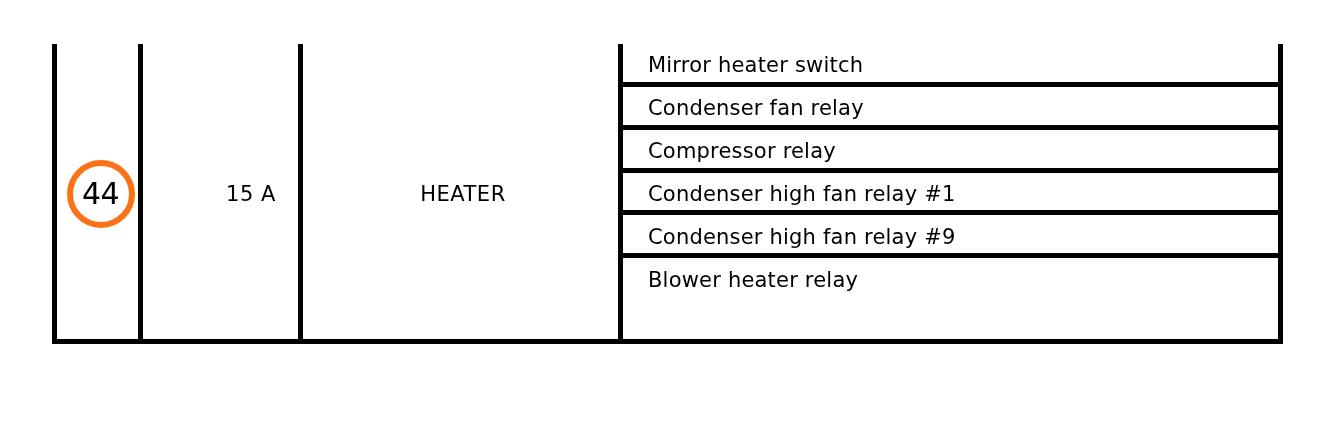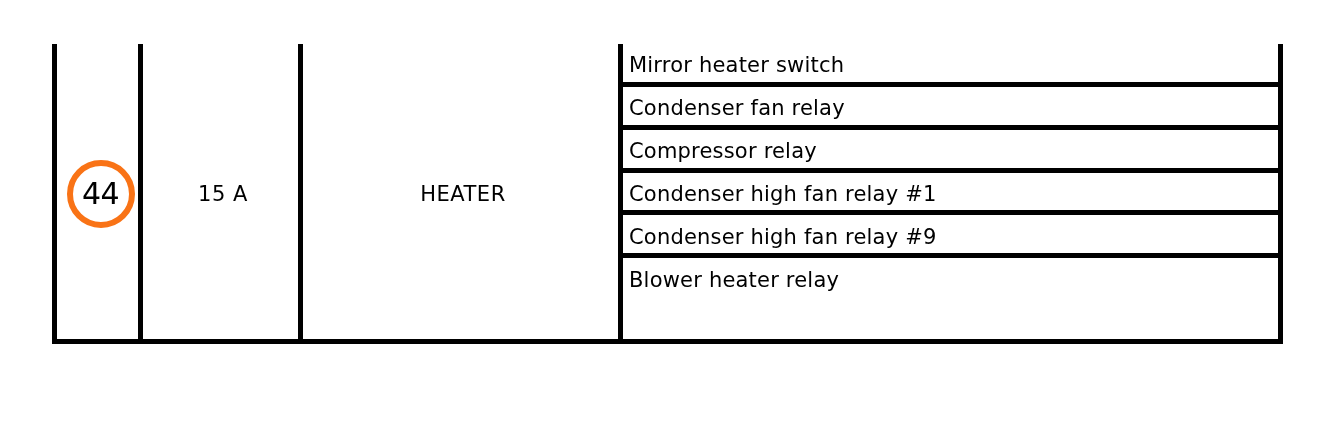--- a/index.html
+++ b/index.html
@@ -56,21 +56,21 @@
   
   .cell-left {
     position: absolute;
     top: 0;
     height: 300px;
     display: flex;
     align-items: center;
     justify-content: center;
   }
   .cell-fuseno { left: 0px;   width: 91px; }
-  .cell-amp    { left: 91px;  width: 160px; }
+  .cell-amp    { left: 91px;  width: 160px; padding-left: 28px; }
   .cell-name   { left: 251px; width: 320px; }
 
   .fuse-circle {
     width: 68px;
     height: 68px;
     border: 6px solid #f97316;
     border-radius: 50%;
     display: flex;
     align-items: center;
     justify-content: center;
@@ -114,21 +114,21 @@
     position: absolute;
     left: 0;
     bottom: 0;
     width: 100%;
     height: 5px;
     background: #000000;
   }
   .component-row:last-child .rowline { display: none; }
   .component-label {
     position: relative;
-    padding-left: 11px;
+    padding-left: 30px;
     font-size: 21px;
     color: #000000;
     letter-spacing: 0.2px;
     white-space: nowrap;
   }
 </style>
 </head>
 <body>
 
 <div id="canvas">

